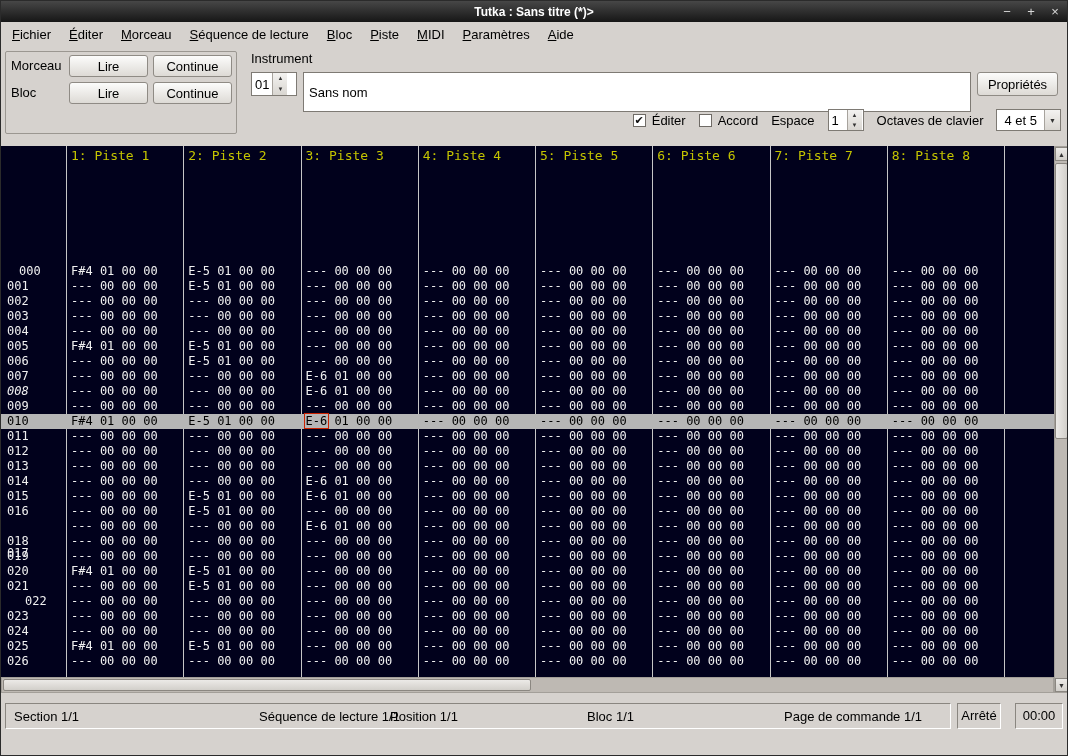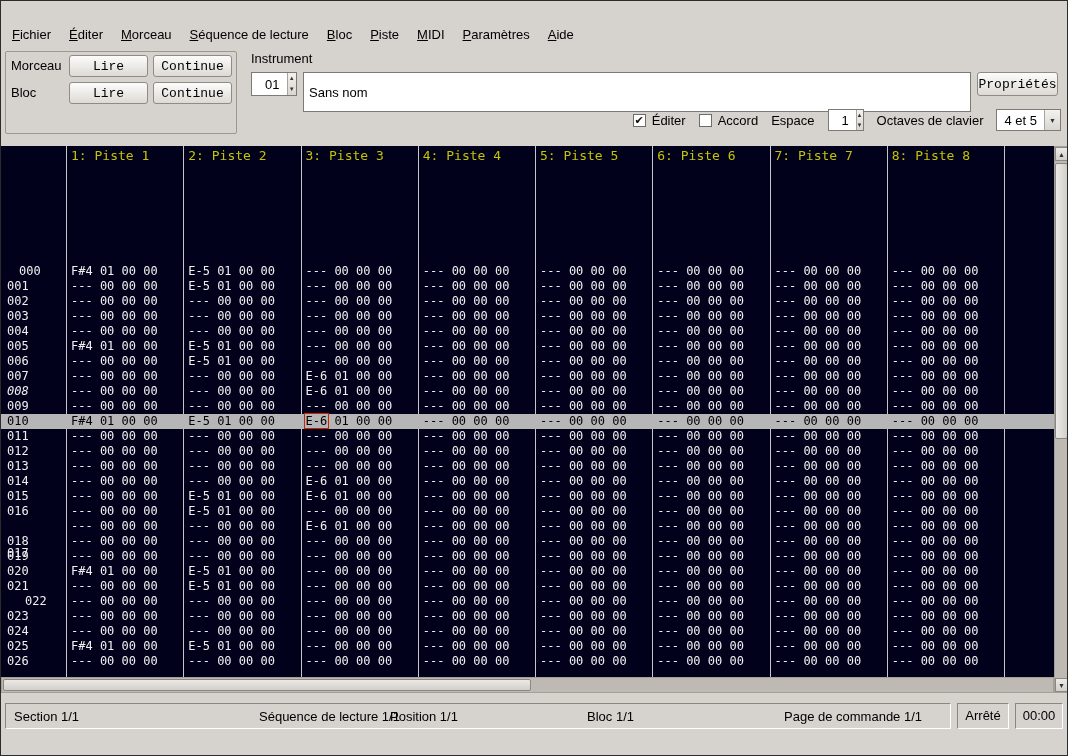--- a/index.html
+++ b/index.html
@@ -20,26 +20,26 @@
     display:flex; align-items:stretch; padding-left:2px; }
   .menu-item { padding:0 9px; display:flex; align-items:center; color:#000; white-space:nowrap; }
   .menu-item u { text-decoration:underline; }
 
   
   .controls { position:absolute; left:0; top:45px; width:100%; height:100px; background:#d6d2ce; }
   .frame { position:absolute; left:4px; top:5px; width:232px; height:83px;
     border:1px solid #9b9791; border-radius:2px; }
   .lbl { position:absolute; height:22px; line-height:22px; color:#000; white-space:nowrap; }
   .btn { position:absolute; height:22px; background:linear-gradient(#fcfcfb,#dddad5);
-    border:1px solid #8f8b85; border-radius:3px; font-family:Liberation Mono, monospace; font-size:13px; color:#000; }
+    border:1px solid #8f8b85; border-radius:3px; font-family:Liberation Sans, sans-serif; font-size:13px; color:#000; }
   .btn-tall { height:24px; }
 
   .spin { display:inline-flex; background:#fff; border:1px solid #7e7a74; height:22px; align-items:stretch; }
   .spin-abs { position:absolute; }
-  .spin-val { padding:0 13px; display:flex; align-items:center; min-width:18px; }
+  .spin-val { padding:0 3px; display:flex; align-items:center; min-width:18px; }
   .spin-btns { display:flex; flex-direction:column; width:15px; background:linear-gradient(#f3f2f0,#d9d6d1);
     border-left:1px solid #a7a39d; }
   .spin-btns span { flex:1; font-size:6px; line-height:10px; text-align:center; color:#333; }
 
   .text-input { position:absolute; background:#fff; border:1px solid #7e7a74; font-family:inherit;
     font-size:13px; padding:0 5px; color:#000; }
 
   .opts { position:absolute; right:6px; top:62px; height:24px; display:flex; align-items:center; gap:13px; }
   .check { display:inline-flex; align-items:center; gap:6px; }
   .box { width:13px; height:13px; background:#fff; border:1px solid #6f6b66; display:flex;
@@ -79,28 +79,36 @@
     background:linear-gradient(90deg,#eceae7,#d2cfca); border:1px solid #8b8781; border-radius:2px; }
 
   
   .statusbar { position:absolute; left:0; top:702px; width:100%; height:26px; }
   .panel { position:absolute; top:0; height:26px; background:#d6d2ce; border:1px solid;
     border-color:#8a8680 #ffffff #ffffff #8a8680; color:#000; }
   .panel-main { left:4px; width:946px; }
   .panel-main span { position:absolute; top:5px; white-space:nowrap; }
   .st-section { left:8px; } .st-seq { left:214px;margin-left:39px; } .st-pos { left:384px; }
   .st-block { left:581px; } .st-cmd { left:778px; }
-  .panel-state { left:956px; width:52px; text-align:center; line-height:24px; }
+  .panel-state { left:956px; width:44px; text-align:center; line-height:24px; }
   .panel-time { left:1014px; width:48px; text-align:center; line-height:24px; }
 </style>
 </head>
 <body>
 
 <div class="window">
 
+  <div class="titlebar">
+    <span>Tutka : Sans titre (*)&gt;</span>
+    <div class="winbtns">
+      <span class="winbtn">−</span>
+      <span class="winbtn">+</span>
+      <span class="winbtn">×</span>
+    </div>
+  </div>
 
   <div class="menubar" id="menubar">
       <div class="menu-item"><u>F</u>ichier</div>
       <div class="menu-item"><u>É</u>diter</div>
       <div class="menu-item"><u>M</u>orceau</div>
       <div class="menu-item"><u>S</u>équence de lecture</div>
       <div class="menu-item"><u>B</u>loc</div>
       <div class="menu-item"><u>P</u>iste</div>
       <div class="menu-item"><u>M</u>IDI</div>
       <div class="menu-item"><u>P</u>aramètres</div>

